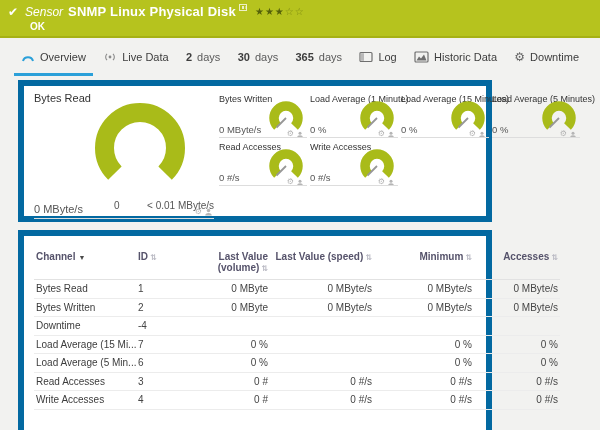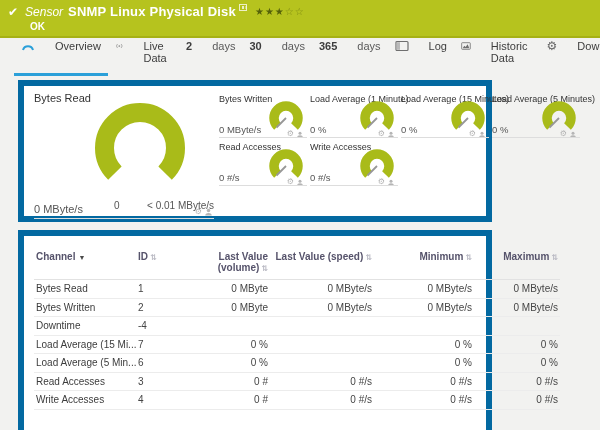--- a/index.html
+++ b/index.html
@@ -25,21 +25,21 @@
     background:rgba(255,255,255,.75); box-shadow:3px 0 0 rgba(255,255,255,.35); }
   .stars { font-size:10px; letter-spacing:1px; color:#55610a; margin-left:8px; position:relative; top:-1px; }
   .sensor-status { position:absolute; left:30px; top:21px; font-size:10px; font-weight:bold; }
 
   
   .tabbar {
     position:absolute; left:0; top:40px; width:600px; height:36px;
     display:flex; align-items:stretch; justify-content:space-between; padding:0 14px;
   }
   .tab {
-    display:flex; align-items:flex-start; gap:20px; padding:0 7px;
+    display:flex; align-items:center; gap:5px; padding:0 7px;
     font-size:11px; color:#3d3d3d; cursor:pointer; border-bottom:3px solid transparent;
   }
   .tab.active { border-bottom-color:#2ba0d9; }
   .tab .num { font-weight:bold; }
   .tab .dim { color:#5a5a5a; }
   .gear-glyph { font-size:12px; color:#666; line-height:1; }
 
   
   .panel {
     position:absolute; left:18px; width:474px; background:#fff;
@@ -278,21 +278,21 @@
         <col style="width:86px">
         <col>
     </colgroup>
     <thead>
       <tr>
         <th><span>Channel</span><span class="sort-active">▼</span></th>
         <th><span>ID</span><span class="sort">⇅</span></th>
         <th class="r"><span>Last Value (volume)</span><span class="sort">⇅</span></th>
         <th class="r"><span>Last Value (speed)</span><span class="sort">⇅</span></th>
         <th class="r"><span>Minimum</span><span class="sort">⇅</span></th>
-        <th class="r"><span>Maximum</span><span class="sort">⇅</span></th>
+        <th class="r"><span>Accesses</span><span class="sort">⇅</span></th>
         <th class="icon"></th>
       </tr>
     </thead>
     <tbody>
         <tr>
     <td class="ch">Bytes Read</td>
     <td>1</td>
     <td class="r">0 MByte</td>
     <td class="r">0 MByte/s</td>
     <td class="r">0 MByte/s</td>

